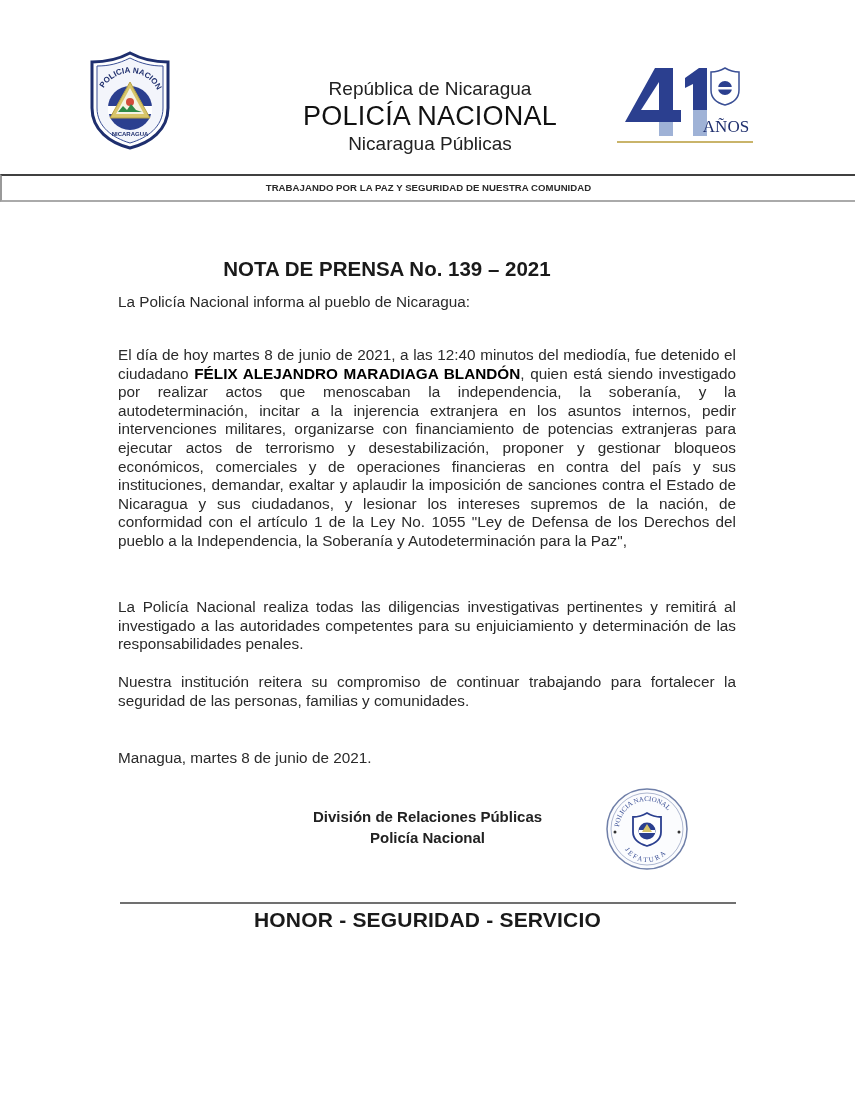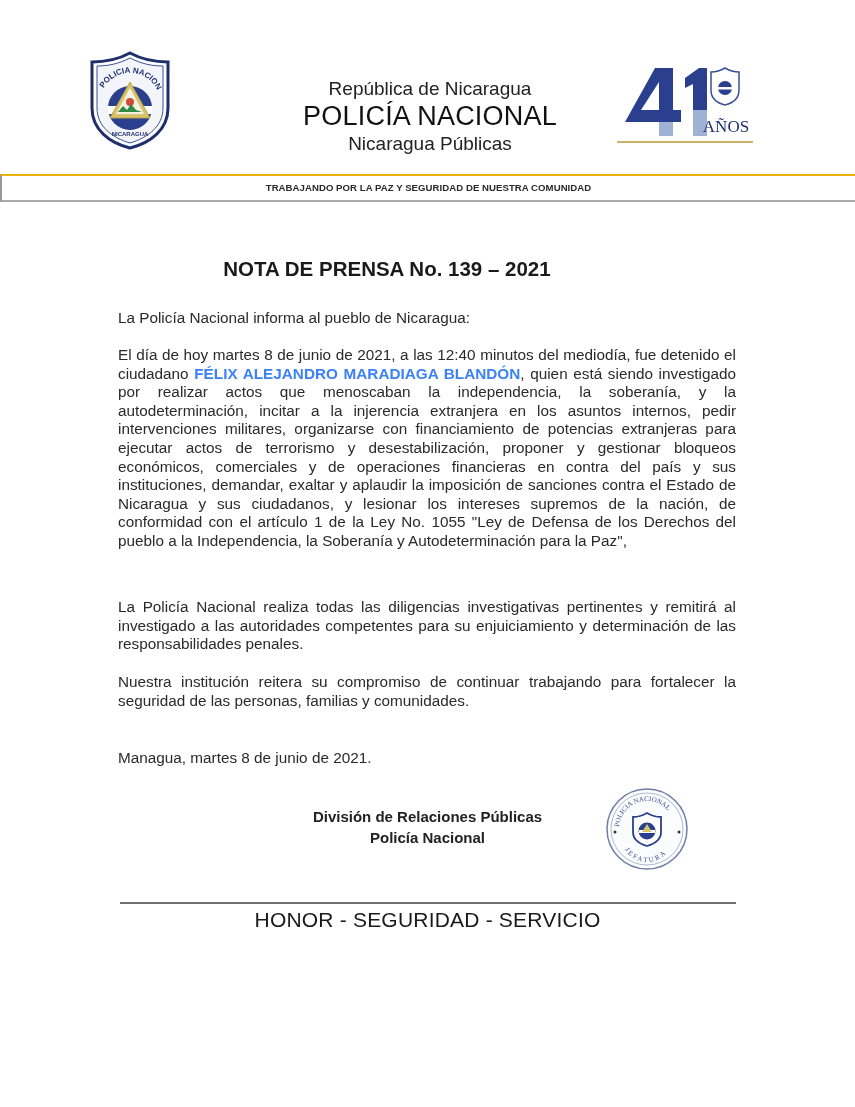--- a/index.html
+++ b/index.html
@@ -8,42 +8,42 @@
 
   
   .logo-left { left: 88px; top: 50px; width: 84px; height: 100px; }
   .header-text { left: 270px; top: 78px; width: 320px; text-align: center; }
   .header-text .l1 { font-size: 19px; line-height: 22px; color: #222; }
   .header-text .l2 { font-size: 27px; line-height: 32px; font-weight: normal; color: #111; letter-spacing: 0.2px; }
   .header-text .l3 { font-size: 19px; line-height: 24px; color: #222; }
   .logo-right { left: 615px; top: 60px; width: 140px; height: 90px; }
 
   
-  .banner { left: 0; top: 174px; width: 853px; height: 24px; border-top: 2px solid #eab308; border-bottom: 2px solid #aaaaaa; border-left: 2px solid #999; text-align: center; }
+  .banner { left: 0; top: 174px; width: 853px; height: 24px; border-top: 2px solid #404040; border-bottom: 2px solid #aaaaaa; border-left: 2px solid #999; text-align: center; }
   .banner span { display: inline-block; font-size: 9.6px; font-weight: bold; line-height: 24px; color: #2a2a2a; letter-spacing: 0.05px; }
 
   
   .title { left: 0; width: 774px; top: 257px; text-align: center; font-size: 20.5px; font-weight: bold; color: #1a1a1a; }
 
   
   .body { left: 118px; width: 618px; font-size: 15.3px; line-height: 18.6px; color: #2a2a2a; text-align: justify; }
-  .p0 { top: 309px; }
+  .p0 { top: 293px; }
   .p1 { top: 346px; }
   .p2 { top: 598px; }
   .p3 { top: 673px; }
   .p4 { top: 749px; }
-  .body b { color: #3b82f6; font-weight: bold; }
+  .body b { color: #000000; font-weight: bold; }
 
   
   .sig { left: 270px; width: 315px; top: 806px; text-align: center; font-size: 15px; line-height: 21px; font-weight: bold; color: #222; }
   .seal { left: 602px; top: 786px; width: 90px; height: 86px; }
 
   
   .footer-rule { left: 120px; top: 902px; width: 616px; height: 0; border-top: 2px solid #707070; }
-  .footer-motto { left: 0; width: 855px; top: 908px; text-align: center; font-size: 21px; font-weight: normal; color: #1a1a1a; letter-spacing: 0.2px; }
+  .footer-motto { left: 0; width: 855px; top: 908px; text-align: center; font-size: 21px; font-weight: bold; color: #1a1a1a; letter-spacing: 0.2px; }
 </style>
 </head>
 <body>
 
 <div class="abs logo-left">
   <svg width="84" height="100" viewBox="0 0 84 100">
     <defs>
       <path id="arcTop" d="M14,42 A30,30 0 0 1 70,42"></path>
       <path id="arcBot" d="M22,80 A26,20 0 0 0 62,80"></path>
     </defs>

